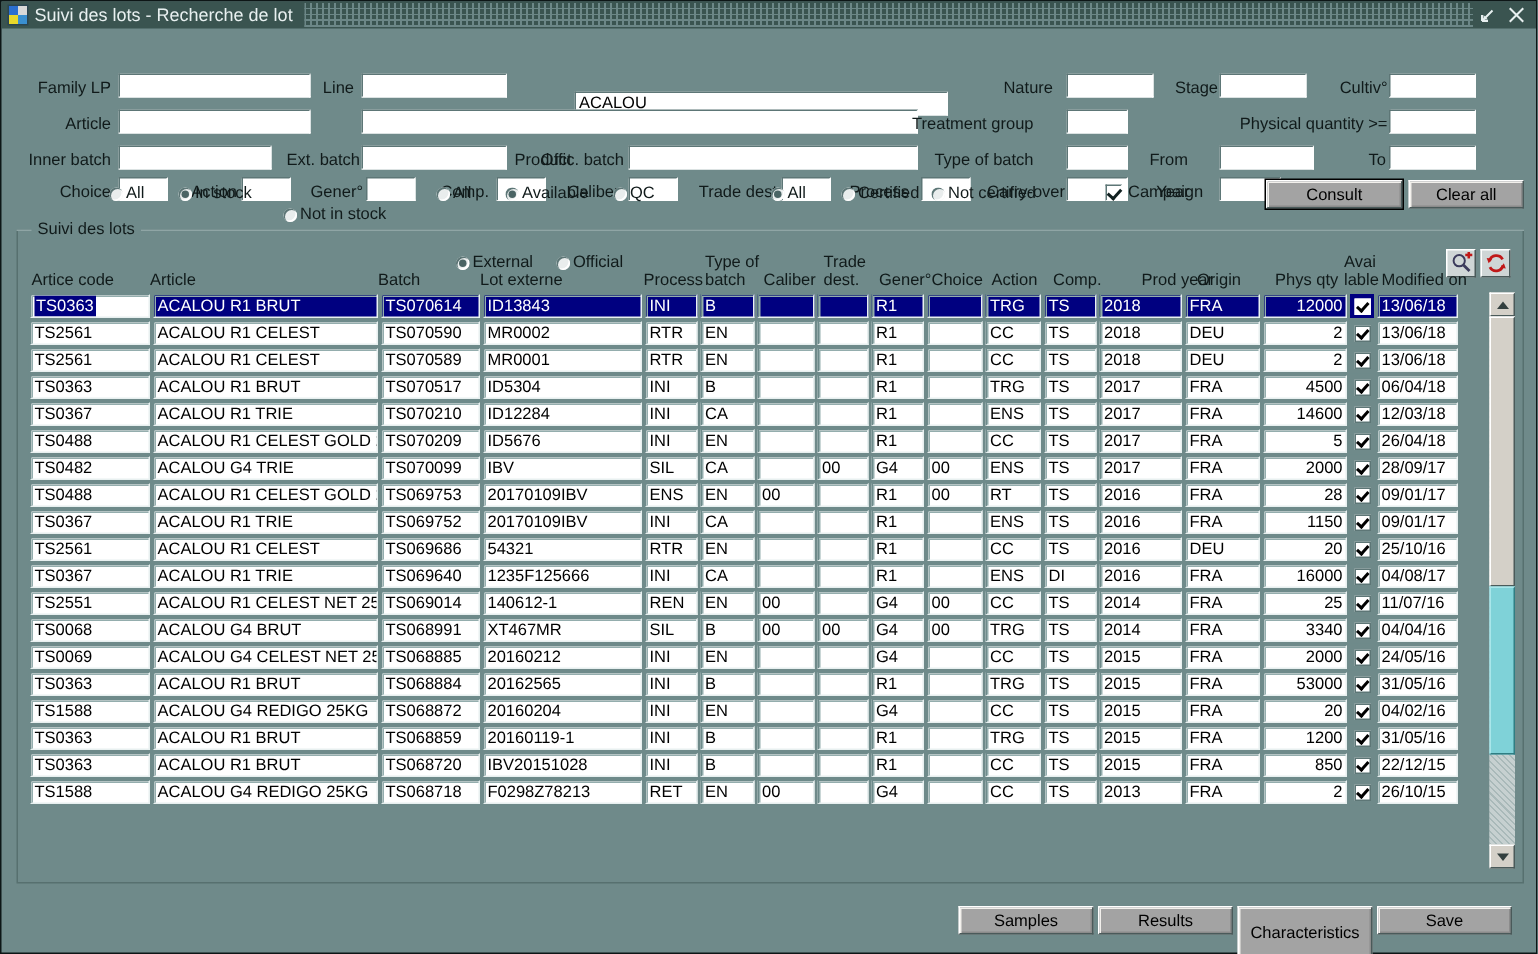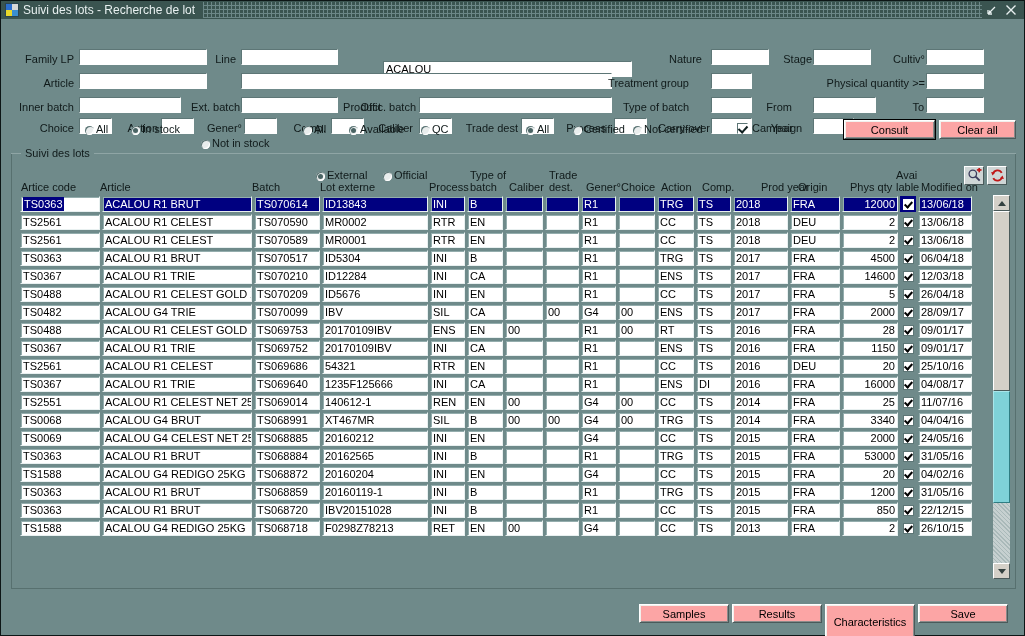--- a/index.html
+++ b/index.html
@@ -51,21 +51,21 @@
   .fld{
     position:absolute;background:#ffffff;
     border-top:1px solid #5d7676;border-left:1px solid #5d7676;
     border-right:1px solid #ffffff;border-bottom:1px solid #ffffff;
     box-sizing:border-box;font-size:11px;padding:1px 2px;
     overflow:hidden;white-space:nowrap;color:#000;
     font-family:"Liberation Sans", sans-serif;
   }
 
   
-  .radio{position:absolute;display:flex;align-items:flex-end;white-space:nowrap;margin-left:12px;}
+  .radio{position:absolute;display:flex;align-items:center;white-space:nowrap;}
   .rb{
     width:9px;height:9px;border-radius:50%;
     background:#e9eded;
     box-shadow:inset 1px 1px 0 #5d7676, inset -1px -1px 0 #ffffff;
     margin-right:2px;flex:0 0 auto;position:relative;
   }
   .rb.on::after{
     content:"";position:absolute;left:2px;top:2px;width:5px;height:5px;
     border-radius:50%;background:#4a6464;
   }
@@ -77,21 +77,21 @@
     border-right:1px solid #ffffff;border-bottom:1px solid #ffffff;
     margin-right:4px;flex:0 0 auto;position:relative;box-sizing:border-box;
   }
   .cb.on::after{
     content:"";position:absolute;left:2px;top:0px;width:4px;height:7px;
     border:solid #102020;border-width:0 2px 2px 0;transform:rotate(42deg);
   }
 
   
   .btn{
-    position:absolute;background:#fca5a5;
+    position:absolute;background:#a3a3a3;
     border:1px solid;
     border-color:#ffffff #4a5a5a #4a5a5a #ffffff;
     box-shadow: inset 1px 1px 0 #f2f0ec, inset -1px -1px 0 #8b8b8b;
     font-size:11px;color:#000;display:flex;align-items:center;justify-content:center;
     box-sizing:border-box;cursor:default;
     font-family:"Liberation Sans", sans-serif;
   }
   .btn.default{outline:1px solid #000;}
 
   

